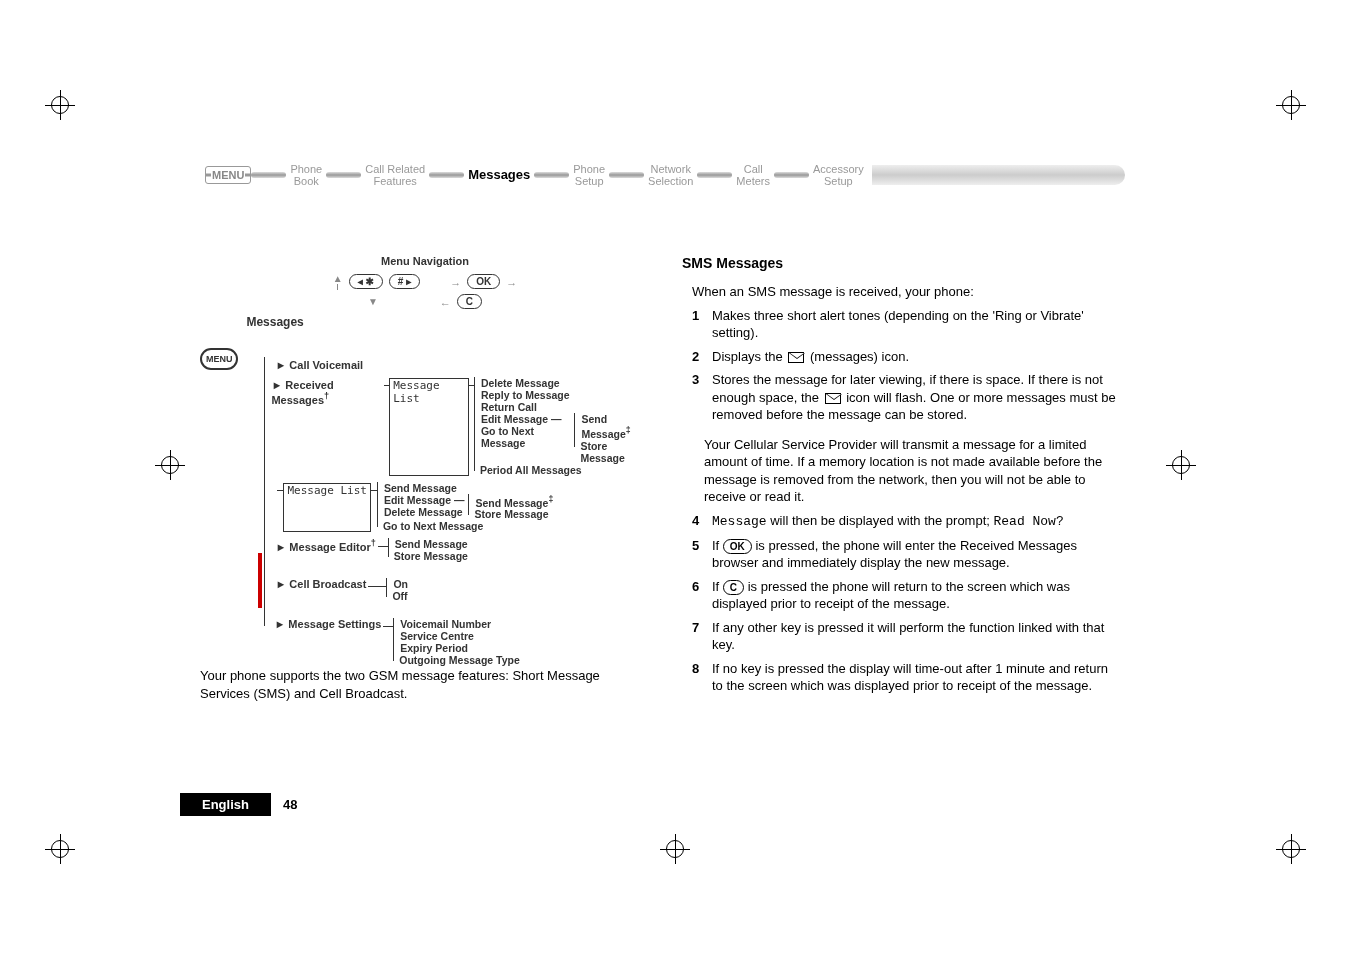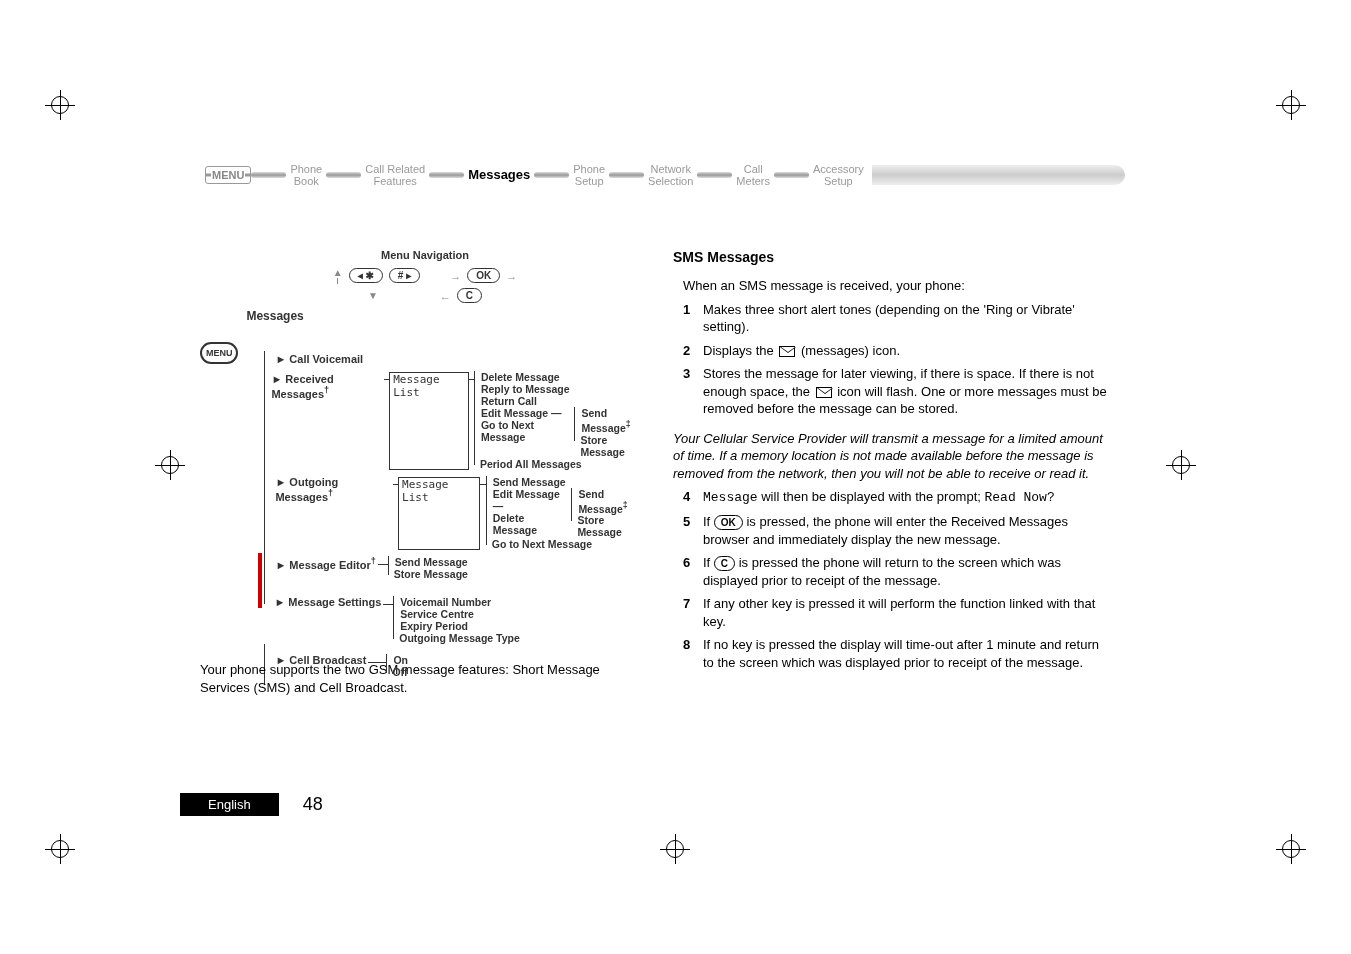--- a/index.html
+++ b/index.html
@@ -20,21 +20,21 @@
 .nav-bar { position: absolute; top: 150px; left: 205px; width: 920px; height: 50px; display: flex; align-items: center; }
 .menu-box { background: #fff; border: 1px solid #999; border-radius: 3px; padding: 2px 6px; font-size: 11px; font-weight: bold; color: #888; position: relative; }
 .menu-box::before, .menu-box::after { content: ""; position: absolute; width: 6px; height: 3px; background: #999; top: 50%; transform: translateY(-50%); }
 .menu-box::before { left: -1px; }
 .menu-box::after { right: -1px; }
 .nav-item { color: #999; font-size: 11px; text-align: center; padding: 0 4px; line-height: 1.1; }
 .nav-item.active { color: #000; font-weight: bold; font-size: 13px; }
 .nav-connector { width: 35px; height: 6px; background: linear-gradient(to bottom, #ddd, #999, #ddd); border-radius: 3px; }
 .nav-tail { flex-grow: 1; height: 20px; background: linear-gradient(to bottom, #eee 0%, #ccc 50%, #eee 100%); border-radius: 0 12px 12px 0; margin-left: 4px; }
 
-.content { position: absolute; top: 249px; left: 200px; width: 930px; display: flex; gap: 23px; }
+.content { position: absolute; top: 255px; left: 200px; width: 930px; display: flex; gap: 32px; }
 .col-left { width: 450px; }
 .col-right { width: 440px; }
 
 .tree-img { width: 450px; height: 400px; display: flex; flex-direction: column; font-size: 11px; color: #333; }
 .mn-title { text-align: center; font-weight: bold; font-size: 11px; margin-bottom: 6px; }
 .mn-keys { display: flex; justify-content: center; gap: 6px; align-items: center; margin-bottom: 4px; }
 .key { border: 1.5px solid #333; border-radius: 10px; padding: 1px 8px; font-size: 10px; font-weight: bold; }
 .arrow-v { display: flex; flex-direction: column; align-items: center; font-size: 10px; color: #888; }
 .arrow-h { font-size: 11px; color: #888; }
 .tree-main { display: flex; }
@@ -55,22 +55,22 @@
 .num-list { list-style: none; margin-top: 6px; }
 .num-list li { display: flex; gap: 8px; font-size: 13px; line-height: 1.35; margin-bottom: 6px; }
 .num-list .num { font-weight: bold; min-width: 12px; }
 .mono { font-family: Liberation Mono, monospace; font-size: 13px; }
 .mail-icon { display: inline-block; width: 16px; height: 11px; border: 1.5px solid #000; position: relative; vertical-align: middle; margin: 0 2px; }
 .mail-icon::before { content: ""; position: absolute; top: 0; left: 0; width: 0; height: 0; border-left: 8px solid transparent; border-right: 8px solid transparent; border-top: 6px solid #000; }
 .mail-icon::after { content: ""; position: absolute; top: 0; left: 1px; width: 0; height: 0; border-left: 7px solid transparent; border-right: 7px solid transparent; border-top: 5px solid #fff; }
 .key-inline { display: inline-block; border: 1.5px solid #000; border-radius: 9px; padding: 0 6px; font-size: 10px; font-weight: bold; vertical-align: middle; line-height: 13px; }
 
 .footer { position: absolute; bottom: 138px; left: 180px; display: flex; align-items: center; }
-.footer-black { background: #000; color: #fff; font-weight: normal; font-size: 13px; padding: 4px 28px; }
-.footer-num { font-weight: normal; font-size: 18px; margin-left: 24px; }
+.footer-black { background: #000; color: #fff; font-weight: bold; font-size: 13px; padding: 4px 22px; }
+.footer-num { font-weight: bold; font-size: 13px; margin-left: 12px; }
 .red-bar { position: absolute; left: 258px; top: 553px; width: 4px; height: 55px; background: #c00; }
 </style>
 </head>
 <body>
 
 <div class="crop-mark crop-tl">
     <div class="circ"></div>
   </div>
 <div class="crop-mark crop-tr">
     <div class="circ"></div>
@@ -168,21 +168,20 @@
                   <div style="margin-left:4px;">
                     <div class="sub-item" style="font-size:10.5px; font-weight:bold;"><span>Send Message</span><sup>‡</sup></div>
                     <div class="sub-item" style="font-size:10.5px; font-weight:bold;">Store Message</div>
                   </div>
                 </div>
                 <div class="sub-item">Period All Messages</div>
               </div>
             </div>
 
             <div style="display:flex; border-left:1.5px solid #333; padding-left:10px; padding-bottom:6px;">
-              <div class="branch-label">► <span>Outgoing Messages</span><sup>†</sup></div>
               <div style="border-top:1.5px solid #333; width:6px; margin-top:8px; margin-left:2px;"></div>
               <div class="msg-list-box" style="margin-top:1px;">Message List</div>
               <div style="border-top:1.5px solid #333; width:6px; margin-top:8px;"></div>
               <div class="sub-tree" style="margin-left:0;">
                 <div class="sub-item">Send Message</div>
                 <div style="display:flex;">
                   <div style="border-left:1.5px solid #333; padding-left:6px;">
                     <div style="font-size:10.5px; font-weight:bold;"><span>Edit Message</span> ―</div>
                     <div style="font-size:10.5px; font-weight:bold;">Delete Message</div>
                   </div>
@@ -197,41 +196,41 @@
 
             <div style="display:flex; border-left:1.5px solid #333; padding-left:10px; padding-bottom:6px;">
               <div class="branch-label">► <span>Message Editor</span><sup>†</sup></div>
               <div style="border-top:1.5px solid #333; width:10px; margin-top:8px; margin-left:2px;"></div>
               <div class="sub-tree" style="margin-left:0;">
                 <div class="sub-item">Send Message</div>
                 <div class="sub-item">Store Message</div>
               </div>
             </div>
 
+            <div style="display:flex; border-left:1.5px solid #333; padding-left:10px; padding-bottom:6px; padding-top:10px;">
+              <div class="branch-label">► <span>Cell Broadcast</span></div>
+              <div style="border-top:1.5px solid #333; width:18px; margin-top:8px; margin-left:2px;"></div>
+              <div class="sub-tree" style="margin-left:0;">
+                <div class="sub-item">On</div>
+                <div class="sub-item">Off</div>
+              </div>
+            </div>
+
             <div style="display:flex; padding-left:10px; padding-top:10px; position:relative;">
               <div style="position:absolute; left:0; top:0; height:18px; border-left:1.5px solid #333;"></div>
               <div class="branch-label">► <span>Message Settings</span></div>
               <div style="border-top:1.5px solid #333; width:10px; margin-top:8px; margin-left:2px;"></div>
               <div class="sub-tree" style="margin-left:0;">
                 <div class="sub-item">Voicemail Number</div>
                 <div class="sub-item">Service Centre</div>
                 <div class="sub-item">Expiry Period</div>
                 <div class="sub-item">Outgoing Message Type</div>
               </div>
             </div>
 
-            <div style="display:flex; border-left:1.5px solid #333; padding-left:10px; padding-bottom:6px; padding-top:10px;">
-              <div class="branch-label">► <span>Cell Broadcast</span></div>
-              <div style="border-top:1.5px solid #333; width:18px; margin-top:8px; margin-left:2px;"></div>
-              <div class="sub-tree" style="margin-left:0;">
-                <div class="sub-item">On</div>
-                <div class="sub-item">Off</div>
-              </div>
-            </div>
-
           </div>
         </div>
       </div>
     </div>
 
     <p class="para">Your phone supports the two GSM message features: Short Message Services (SMS) and Cell Broadcast.</p>
   </div>
 
   <div class="col-right">
     <p class="h-bold">SMS Messages</p>
@@ -243,21 +242,21 @@
         </li>
       <li>
           <span class="num">2</span>
           <span><span>Displays the </span><span class="mail-icon"></span><span> (messages) icon.</span></span>
         </li>
       <li>
           <span class="num">3</span>
           <span><span>Stores the message for later viewing, if there is space. If there is not enough space, the </span><span class="mail-icon"></span><span> icon will flash. One or more messages must be removed before the message can be stored.</span></span>
         </li>
     </ul>
-    <p class="para" style="margin-left:0;font-style:italic;">Your Cellular Service Provider will transmit a message for a limited amount of time. If a memory location is not made available before the message is removed from the network, then you will not be able to receive or read it.</p>
+    <p class="para" style="margin-left:22px;">Your Cellular Service Provider will transmit a message for a limited amount of time. If a memory location is not made available before the message is removed from the network, then you will not be able to receive or read it.</p>
     <ul class="num-list" style="margin-left:10px;">
       <li>
           <span class="num">4</span>
           <span><span class="mono">Message</span><span> will then be displayed with the prompt; </span><span class="mono">Read Now?</span></span>
         </li>
       <li>
           <span class="num">5</span>
           <span><span>If </span><span class="key-inline">OK</span><span> is pressed, the phone will enter the Received Messages browser and immediately display the new message.</span></span>
         </li>
       <li>

